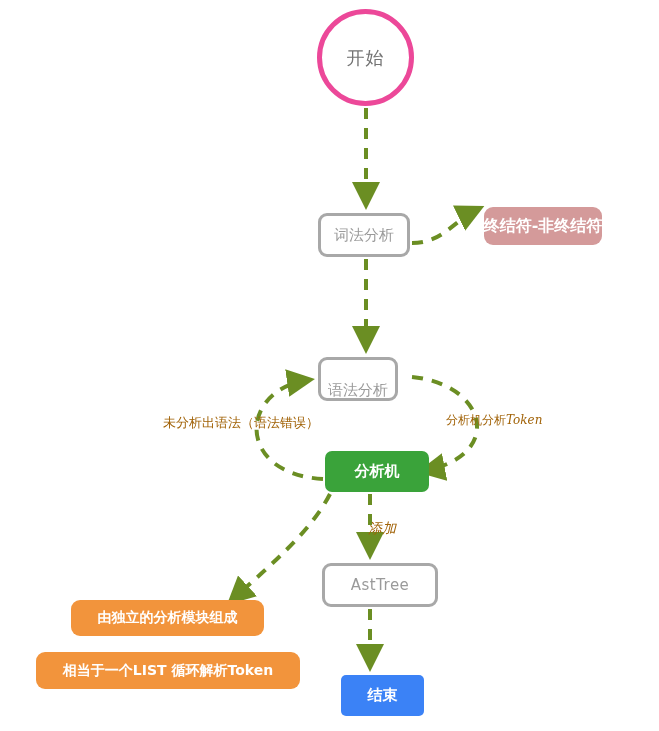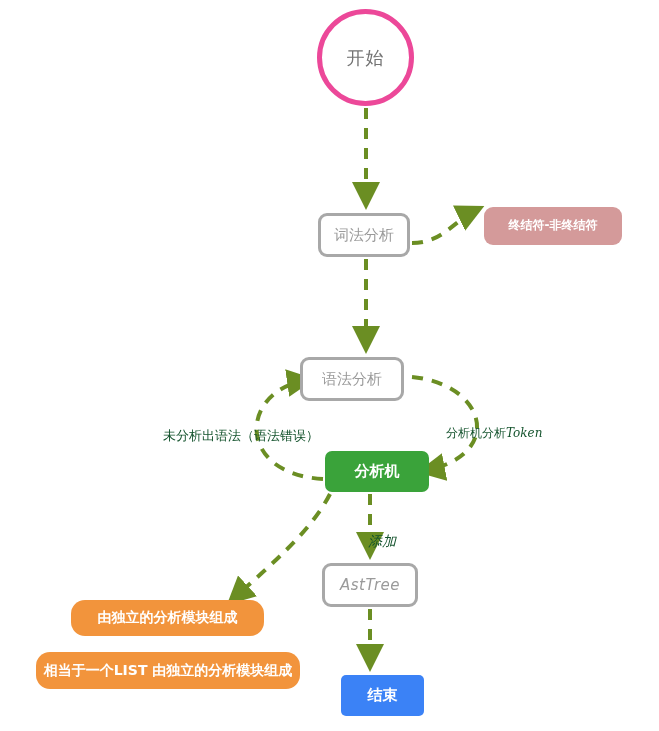--- a/index.html
+++ b/index.html
@@ -57,24 +57,24 @@
   
   .node-proc {
     border: 3px solid #a8a8a8;
     border-radius: 9px;
     background: #ffffff;
     color: #9a9a9a;
     font-size: 15px;
     font-family: Liberation Serif, serif;
   }
   .node-lex   { left: 318px; top: 213px; width: 92px; height: 44px; }
-  .node-syn   { left: 300px; top: 357px; width: 104px; height: 44px; }
-  .node-ast   { left: 322px; top: 563px; width: 96px; height: 44px;
+  .node-syn   { left: 318px; top: 357px; width: 80px; height: 44px; align-items: flex-end; }
+  .node-ast   { left: 322px; top: 563px; width: 116px; height: 44px;
                 font-family: "DejaVu Sans", "Liberation Sans", sans-serif;
-                letter-spacing: .5px; font-style: italic; }
+                letter-spacing: .5px; }
 
   
   .node-analyzer {
     left: 325px;
     top: 451px;
     width: 104px;
     height: 41px;
     border-radius: 7px;
     background: #3aa33a;
     color: #ffffff;
@@ -92,58 +92,57 @@
     background: #3b82f6;
     color: #ffffff;
     font-size: 15px;
     font-weight: bold;
   }
 
   
   .node-pink {
     left: 484px;
     top: 207px;
-    width: 138px;
+    width: 118px;
     height: 38px;
     border-radius: 9px;
     background: #d49a9a;
     color: #ffffff;
-    font-size: 12px;
+    font-size: 16px;
     font-weight: bold;
   }
 
   
   .node-orange {
     background: #f2943c;
     color: #ffffff;
-    border-radius: 14px;
+    border-radius: 9px;
     font-weight: bold;
   }
   .node-orange-1 {
     left: 71px;
     top: 600px;
     width: 193px;
     height: 36px;
     font-size: 14px;
   }
   .node-orange-2 {
     left: 36px;
     top: 652px;
     width: 264px;
     height: 37px;
     font-size: 14px;
   }
 
   
   .edge-label {
     position: absolute;
-    color: #14532d;
+    color: #a16207;
     white-space: nowrap;
     font-family: "DejaVu Serif", "Liberation Serif", serif;
-    margin-top: 13px;
   }
   .lbl-syntax-error { left: 163px; top: 414px; font-size: 13px; }
   .lbl-token       { left: 446px; top: 412px; font-size: 12px; }
   .lbl-token i     { font-family: "DejaVu Serif", "Liberation Serif", serif; }
   .lbl-add         { left: 368px; top: 520px; font-size: 14px; font-style: italic; }
 </style>
 </head>
 <body>
 
 <div id="canvas">
@@ -200,21 +199,21 @@
 
   <div class="node node-end">
     <span>结束</span>
   </div>
 
   <div class="node node-orange node-orange-1">
     <span>由独立的分析模块组成</span>
   </div>
 
   <div class="node node-orange node-orange-2">
-    <span>相当于一个LIST 由独立的分析模块组成</span>
+    <span>相当于一个LIST 循环解析Token</span>
   </div>
 
   <div class="edge-label lbl-syntax-error">
     <span>未分析出语法（语法错误）</span>
   </div>
 
   <div class="edge-label lbl-token">
     <span>分析机分析</span><i>Token</i>
   </div>
 

